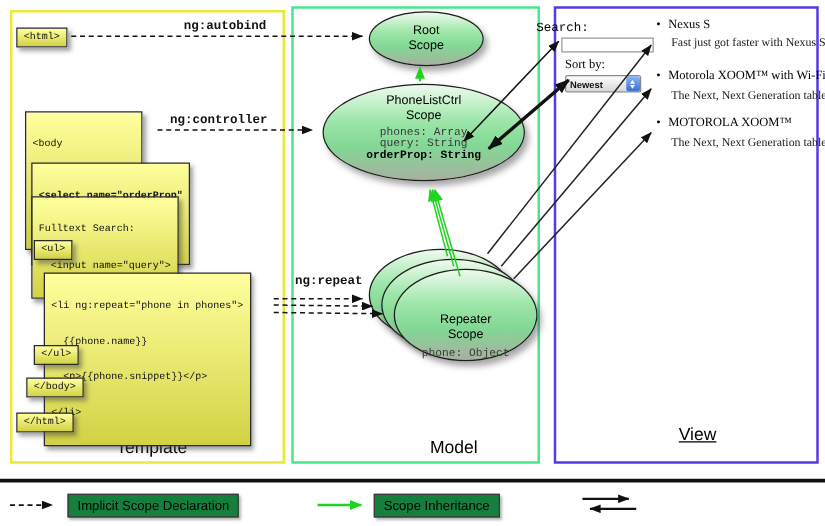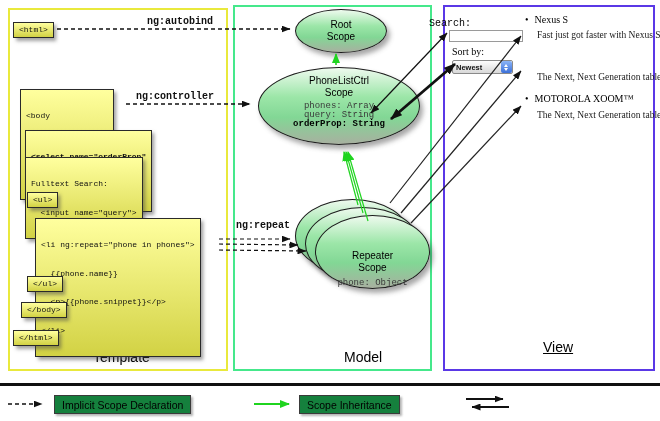--- a/index.html
+++ b/index.html
@@ -169,20 +169,21 @@
   <div id="sort-select">
     <span class="val">Newest</span>
     <span id="sort-stepper">
       <span class="tri-up"></span>
         <span class="tri-down"></span>
     </span>
   </div>
 
   <div class="view-item-title" id="item1-title"><span class="bullet">•</span><span>Nexus S</span></div>
   <div class="view-item-desc" id="item1-desc">Fast just got faster with Nexus S.</div>
+  <div class="view-item-title" id="item2-title"><span class="bullet">•</span><span>Motorola XOOM™ with Wi-Fi</span></div>
   <div class="view-item-desc" id="item2-desc">The Next, Next Generation tablet.</div>
   <div class="view-item-title" id="item3-title"><span class="bullet">•</span><span>MOTOROLA XOOM™</span></div>
   <div class="view-item-desc" id="item3-desc">The Next, Next Generation tablet.</div>
 
   <svg id="arrows" viewBox="0 0 660 421">
     <defs>
       <marker id="ab" markerUnits="userSpaceOnUse" markerWidth="9" markerHeight="7" refX="8.5" refY="3.5" orient="auto">
         <path d="M0,0 L9,3.5 L0,7 Z" fill="#111"></path>
       </marker>
       <marker id="abs" markerUnits="userSpaceOnUse" markerWidth="9" markerHeight="7" refX="8.5" refY="3.5" orient="auto-start-reverse">

